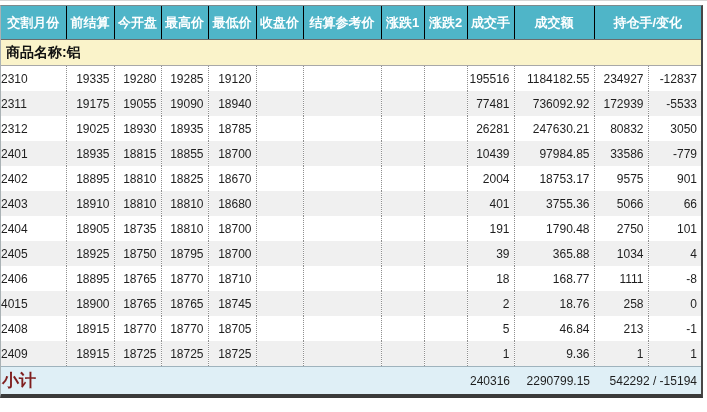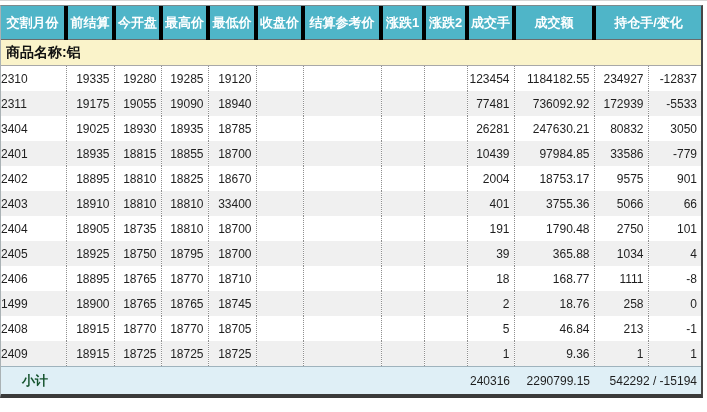--- a/index.html
+++ b/index.html
@@ -35,21 +35,21 @@
     color: var(--header-text, #ffffff);
     font-size: 13px;
     font-weight: bold;
     height: 33px;
     text-align: center;
     padding: 0 1px;
     border-bottom: 1px solid #6b6b6b;
     overflow: hidden;
     white-space: nowrap;
   }
-  th.col-h + th.col-h { border-left: 4px solid #000000; }
+  th.col-h + th.col-h { border-left: 1px solid #000000; }
   
   td.product {
     background: var(--product-row-bg, #FAF3CA);
     font-size: 14px;
     font-weight: bold;
     color: #111111;
     height: 25px;
     padding: 0 9px 0 5px;
     border-bottom: 1px solid #a8a8a8;
     white-space: nowrap;
@@ -72,23 +72,23 @@
     background: var(--subtotal-bg, #dfeff6);
     height: 27px;
     border-top: 1px solid #9fb3bd;
     padding: 0 4px 0 2px;
     text-align: right;
     white-space: nowrap;
   }
   tr.subtotal-row td.sub-label {
     text-align: left;
     font-weight: bold;
-    font-size: 13px;
-    padding-left: 21px;
-    color: #14532d;
+    font-size: 17px;
+    padding-left: 1px;
+    color: #7f1d1d;
   }
 </style>
 </head>
 <body>
 
 <div class="top-hairline"></div>
 
 <div class="panel">
   <table class="quotes">
     <colgroup>
@@ -130,42 +130,42 @@
       <tr class="data-row">
           <td class="c-month">2310</td>
           <td>19335</td>
           <td>19280</td>
           <td>19285</td>
           <td>19120</td>
           <td></td>
           <td></td>
           <td></td>
           <td></td>
-          <td>123454</td>
+          <td>195516</td>
           <td>1184182.55</td>
           <td>234927</td>
           <td>-12837</td>
         </tr>
         <tr class="data-row alt">
           <td class="c-month">2311</td>
           <td>19175</td>
           <td>19055</td>
           <td>19090</td>
           <td>18940</td>
           <td></td>
           <td></td>
           <td></td>
           <td></td>
           <td>77481</td>
           <td>736092.92</td>
           <td>172939</td>
           <td>-5533</td>
         </tr>
         <tr class="data-row">
-          <td class="c-month">3404</td>
+          <td class="c-month">2312</td>
           <td>19025</td>
           <td>18930</td>
           <td>18935</td>
           <td>18785</td>
           <td></td>
           <td></td>
           <td></td>
           <td></td>
           <td>26281</td>
           <td>247630.21</td>
@@ -200,21 +200,21 @@
           <td>2004</td>
           <td>18753.17</td>
           <td>9575</td>
           <td>901</td>
         </tr>
         <tr class="data-row alt">
           <td class="c-month">2403</td>
           <td>18910</td>
           <td>18810</td>
           <td>18810</td>
-          <td>33400</td>
+          <td>18680</td>
           <td></td>
           <td></td>
           <td></td>
           <td></td>
           <td>401</td>
           <td>3755.36</td>
           <td>5066</td>
           <td>66</td>
         </tr>
         <tr class="data-row">
@@ -256,21 +256,21 @@
           <td></td>
           <td></td>
           <td></td>
           <td></td>
           <td>18</td>
           <td>168.77</td>
           <td>1111</td>
           <td>-8</td>
         </tr>
         <tr class="data-row alt">
-          <td class="c-month">1499</td>
+          <td class="c-month">4015</td>
           <td>18900</td>
           <td>18765</td>
           <td>18765</td>
           <td>18745</td>
           <td></td>
           <td></td>
           <td></td>
           <td></td>
           <td>2</td>
           <td>18.76</td>

